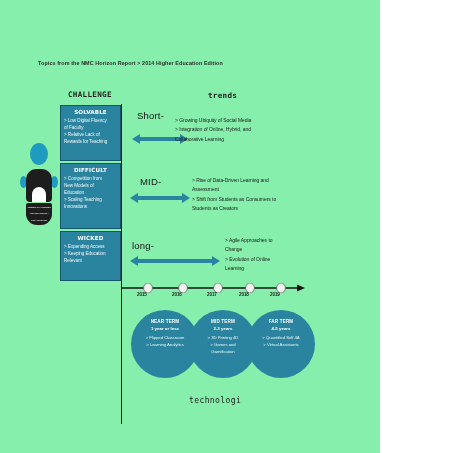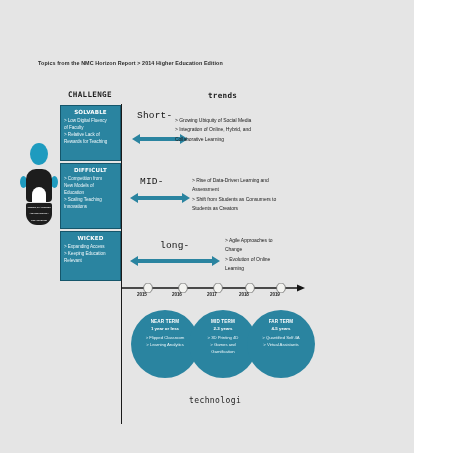--- a/index.html
+++ b/index.html
@@ -2,21 +2,21 @@
 <html><head>
 <meta charset="utf-8">
 <style>
   html,body{margin:0;padding:0;}
   body{
     width:453px;height:453px;
     background:#ffffff;
     font-family:"Liberation Sans", sans-serif;
     overflow:hidden;
   }
-  #canvas{position:relative;width:414px;height:453px;background:#e5e5e5;}
+  #canvas{position:relative;width:380px;height:453px;background:#86efac;}
 
   
   .report-title{
     position:absolute;left:38px;top:60px;
     font-size:5.4px;letter-spacing:.1px;color:#2b2b2b;
     white-space:nowrap;font-weight:600;
   }
 
   
   .col-head{
@@ -82,26 +82,26 @@
     overflow:hidden;
   }
   .fig-badge span{
     display:block;color:#fff;font-size:2.2px;line-height:1.5;
     text-align:center;margin-top:3px;letter-spacing:-.1px;
   }
 
   
   .term-label{
     position:absolute;
-    font-family:Liberation Mono, monospace;
+    font-family:Liberation Sans, sans-serif;
     font-size:9.5px;color:#141414;letter-spacing:.2px;
   }
   #lbl-short{left:137px;top:110px;}
   #lbl-mid{left:140px;top:176px;}
-  #lbl-long{left:160px;top:240px;}
+  #lbl-long{left:132px;top:240px;}
 
   
   .darrow{position:absolute;height:12px;}
   #arrow-short{left:132px;top:133px;width:56px;}
   #arrow-mid{left:130px;top:192px;width:60px;}
   #arrow-long{left:130px;top:255px;width:90px;}
   .darrow svg{display:block;width:100%;height:100%;}
 
   
   .trend-block{position:absolute;width:120px;}

